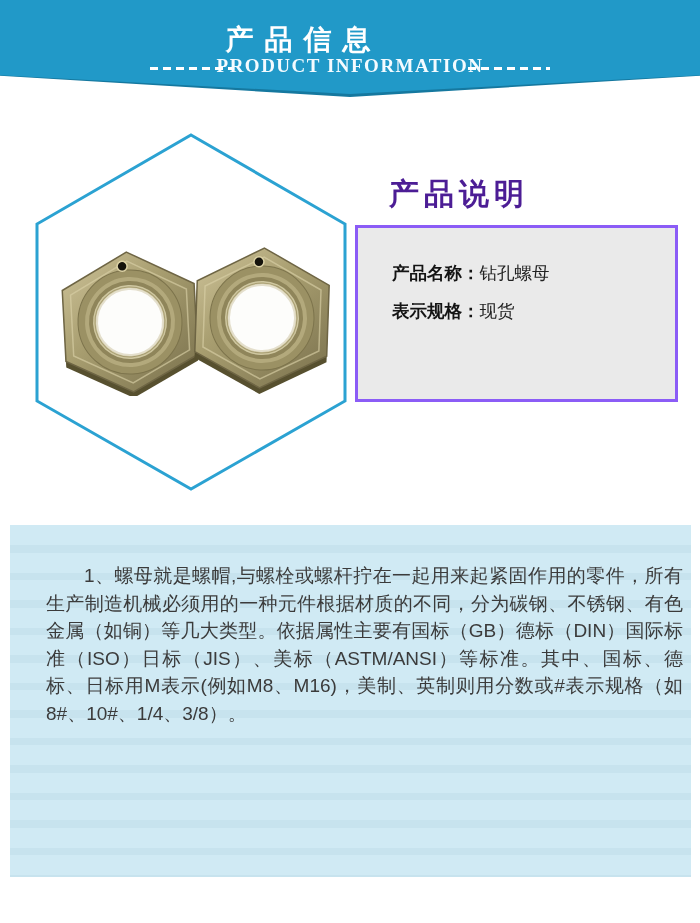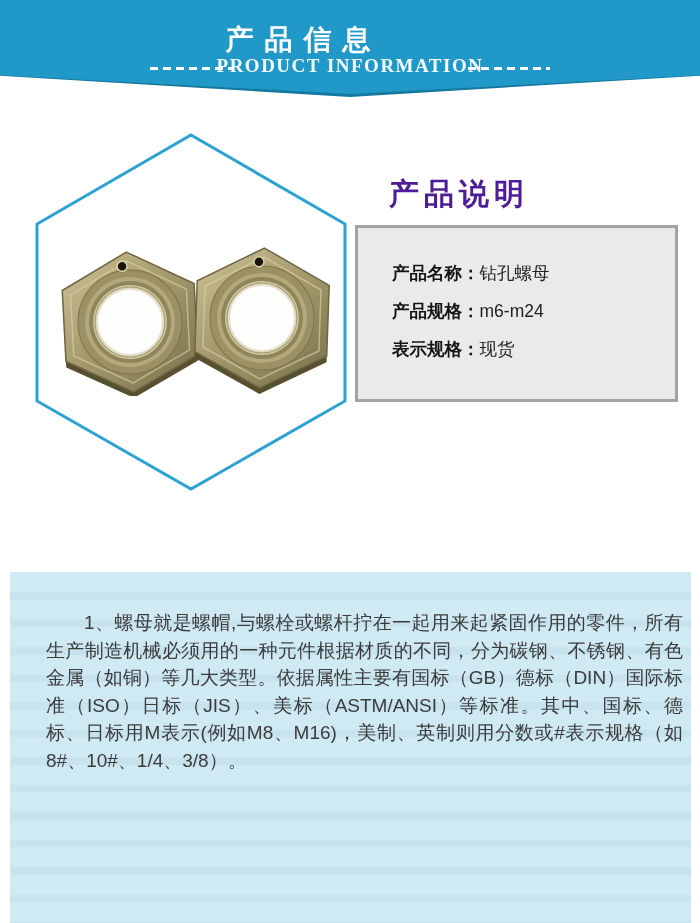--- a/index.html
+++ b/index.html
@@ -36,33 +36,32 @@
   
   .hexagon-frame{position:absolute;left:35px;top:133px;}
   .product-photo{position:absolute;left:58px;top:244px;}
   
   .section-title{
     position:absolute;left:389px;top:174px;
     font-size:30px;font-weight:bold;color:#4c1d95;letter-spacing:5px;
   }
   .spec-box{
     position:absolute;left:355px;top:225px;width:323px;height:177px;
-    box-sizing:border-box;border:3px solid #a3a3a3;background:#eaeaea;
+    box-sizing:border-box;border:3px solid #8b5cf6;background:#eaeaea;
     padding:34px 8px 0 34px;
   }
   .spec-row{margin:0 0 16px 0;font-size:17.5px;line-height:22px;white-space:nowrap;}
   .spec-label,.spec-colon{font-weight:bold;color:#141414;}
   .spec-value{color:#222222;}
   
   .desc-panel{
     position:absolute;left:10px;top:525px;width:681px;height:352px;
     box-sizing:border-box;
     background:repeating-linear-gradient(180deg,#d0eaf4 0 20px,#c7e3ee 20px 27.5px);
     padding:37px 8px 0 36px;
-    margin-top:47px;
   }
   .desc-panel p{
     margin:0;text-indent:2em;font-size:19px;line-height:27.5px;color:#3b3b3b;
     text-align:justify;
   }
   .desc-panel p + p{margin-top:21px;}
 </style>
 </head>
 <body>
 
@@ -105,23 +104,20 @@
     <use href="#nutproto" transform="translate(204,74) rotate(2)"></use>
   </svg>
 
   <div class="section-title">产品说明</div>
 
   <div class="spec-box">
     <div class="spec-row">
       <span class="spec-label">产品名称</span><span class="spec-colon">：</span><span class="spec-value">钻孔螺母</span>
     </div>
     <div class="spec-row">
-      <span class="spec-label">产品规格</span><span class="spec-colon">：</span><span class="spec-value">m6-m24</span>
-    </div>
-    <div class="spec-row">
       <span class="spec-label">表示规格</span><span class="spec-colon">：</span><span class="spec-value">现货</span>
     </div>
   </div>
 
   <div class="desc-panel">
     <p>1、螺母就是螺帽,与螺栓或螺杆拧在一起用来起紧固作用的零件，所有生产制造机械必须用的一种元件根据材质的不同，分为碳钢、不锈钢、有色金属（如铜）等几大类型。依据属性主要有国标（GB）德标（DIN）国际标准（ISO）日标（JIS）、美标（ASTM/ANSI）等标准。其中、国标、德标、日标用M表示(例如M8、M16)，美制、英制则用分数或#表示规格（如8#、10#、1/4、3/8）。</p>
   </div>
 
 </div>
 

